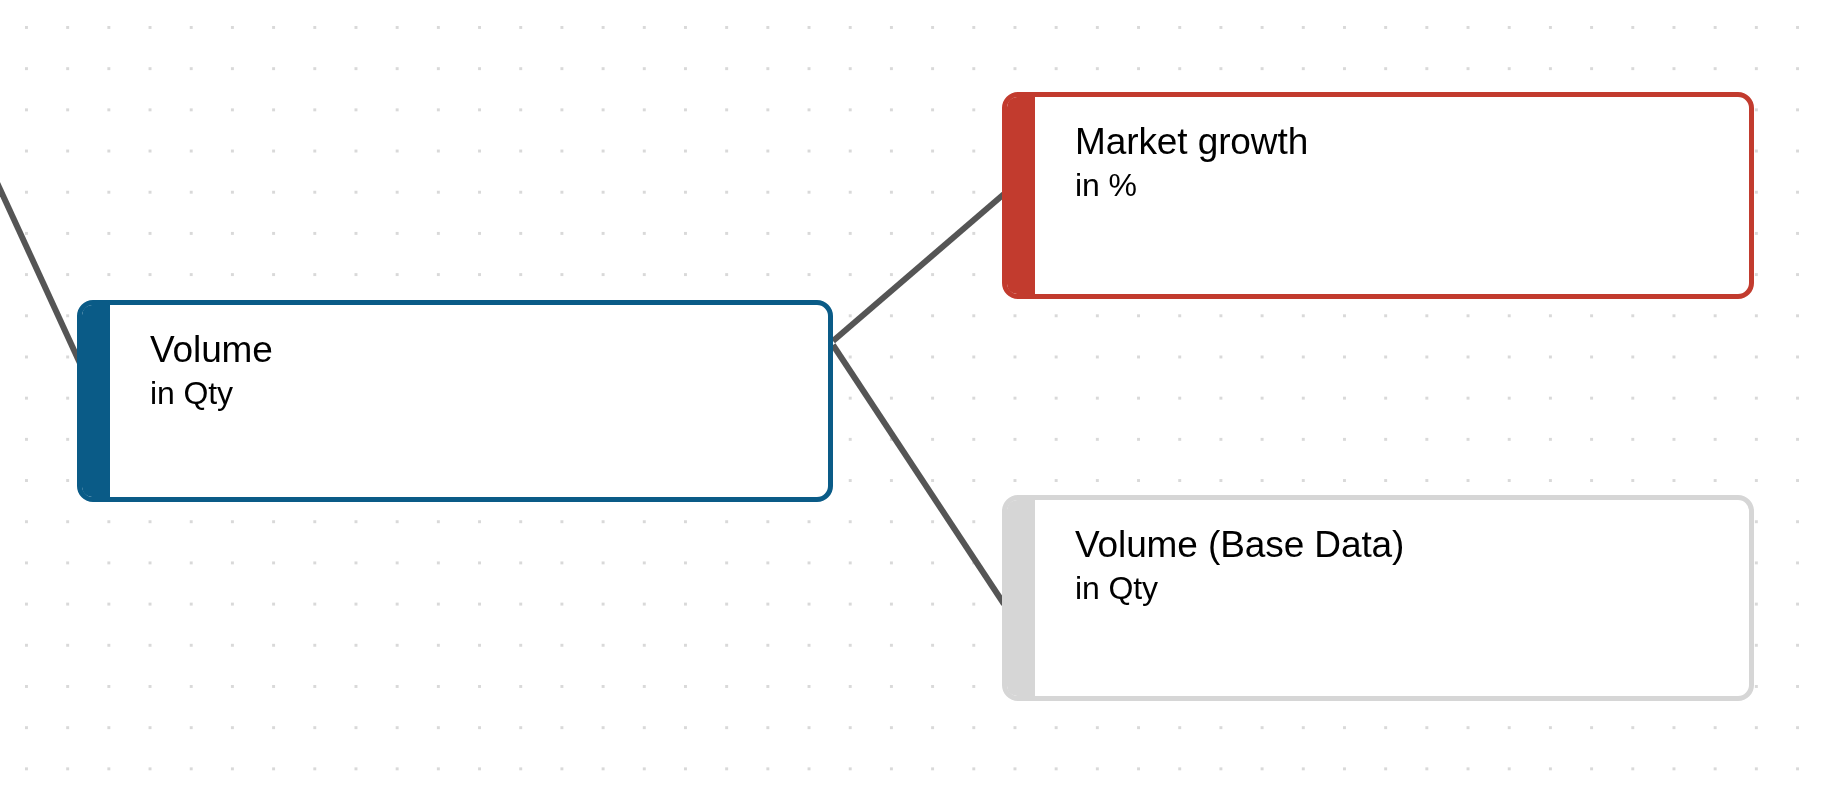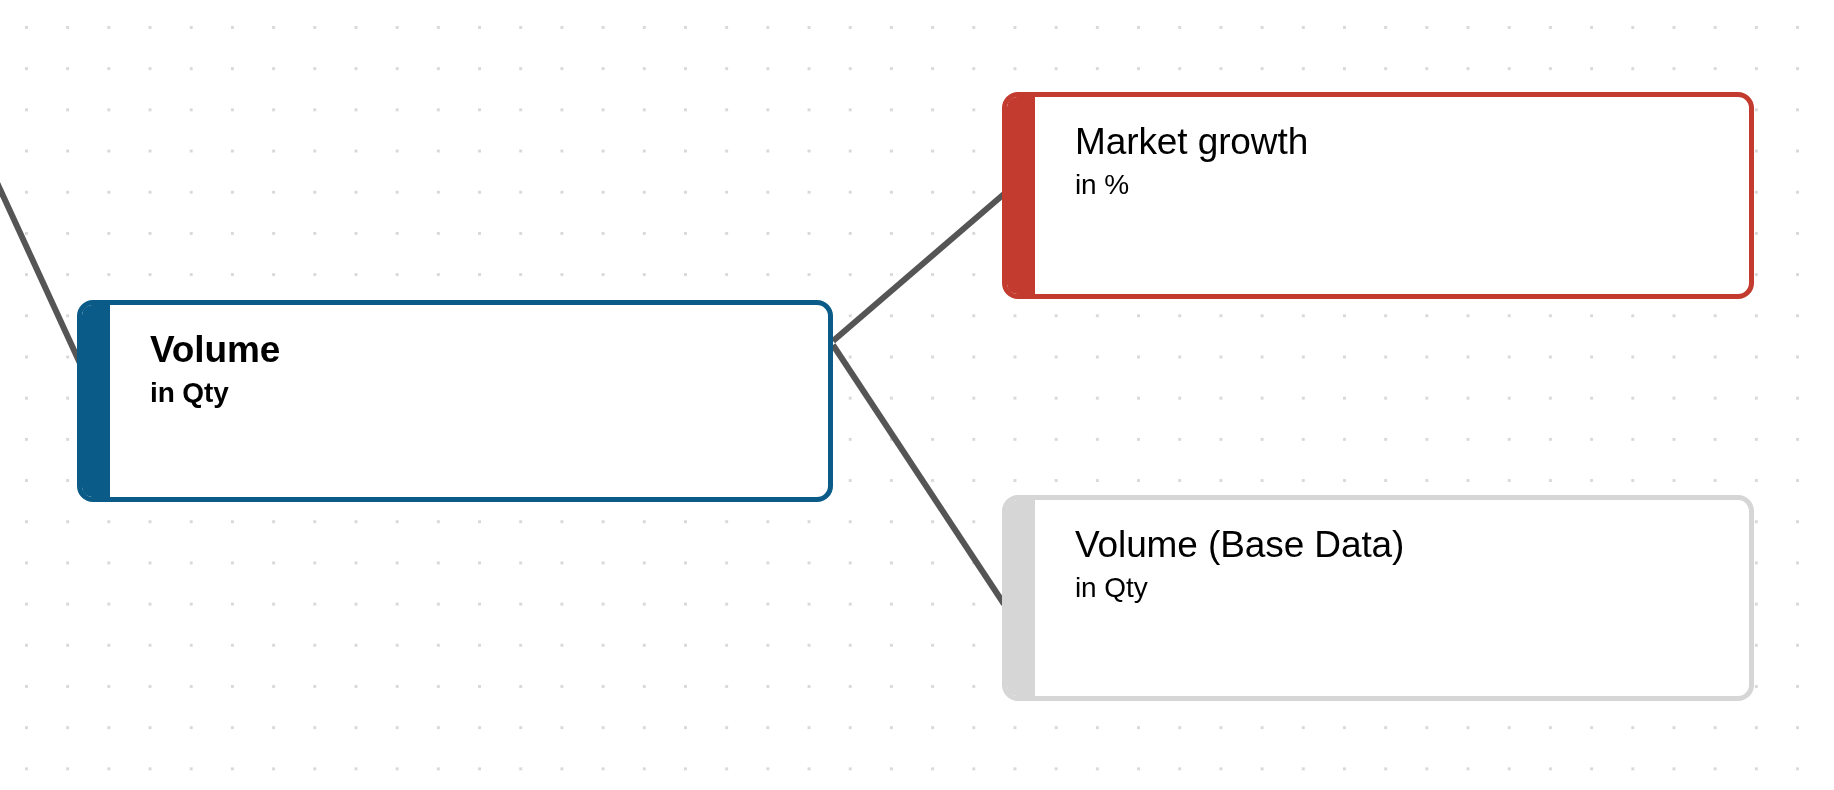--- a/index.html
+++ b/index.html
@@ -58,37 +58,36 @@
     box-sizing: border-box;
   }
   .node .title {
     font-size: 37px;
     line-height: 46px;
     color: #000000;
     white-space: nowrap;
     letter-spacing: -0.1px;
   }
   .node .subtitle {
-    font-size: 28px;
+    font-size: 32px;
     line-height: 40px;
     color: #000000;
     white-space: nowrap;
     letter-spacing: -0.1px;
   }
 
   
   #node-volume {
     left: 77px;
     top: 300px;
     width: 756px;
     height: 202px;
     border-width: 5px;
     border-color: #0a5b87;
     z-index: 3;
-    font-weight: bold;
   }
   #node-volume .accent { background: #0a5b87; border-radius: 10px 0 0 10px; }
 
   #node-market-growth {
     left: 1002px;
     top: 92px;
     width: 752px;
     height: 207px;
     border-width: 5px;
     border-color: #c23b2e;

